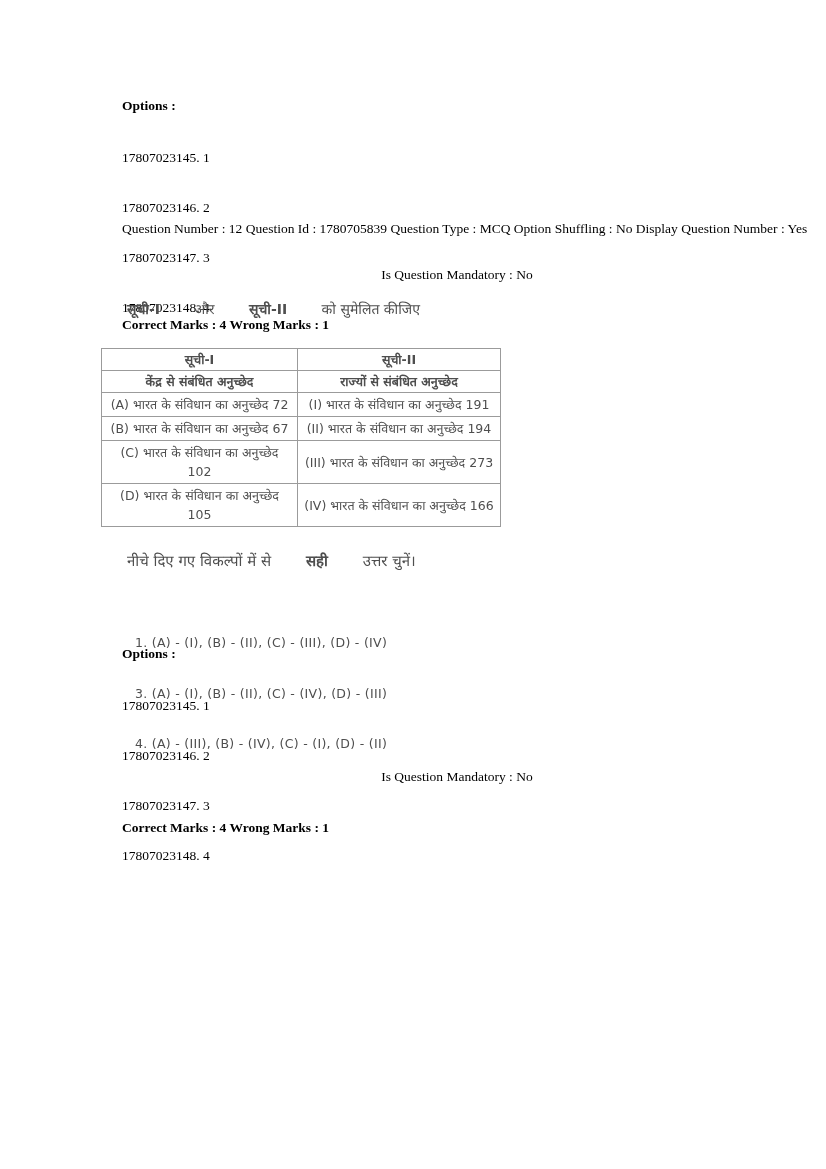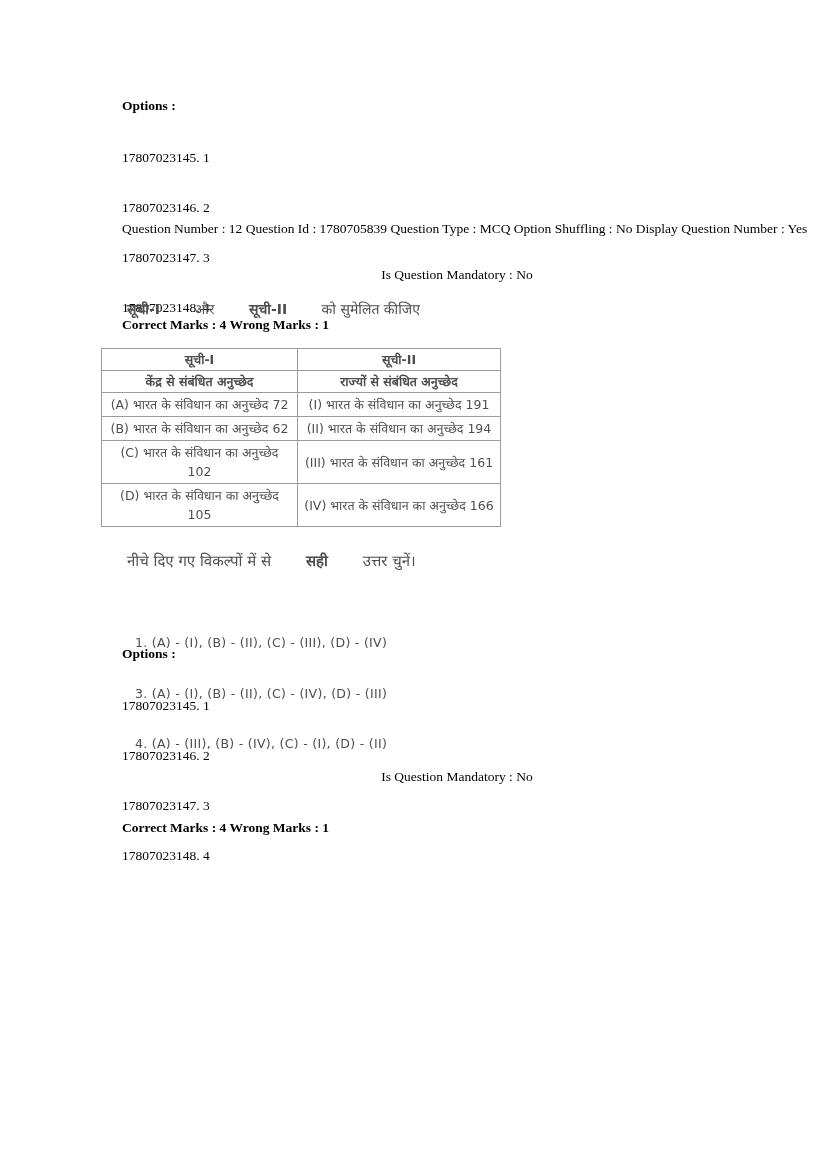--- a/index.html
+++ b/index.html
@@ -88,26 +88,26 @@
       </tr>
       <tr>
         <th>केंद्र से संबंधित अनुच्छेद</th>
         <th>राज्यों से संबंधित अनुच्छेद</th>
       </tr>
       <tr>
         <td>(A) भारत के संविधान का अनुच्छेद 72</td>
         <td>(I) भारत के संविधान का अनुच्छेद 191</td>
       </tr>
       <tr>
-        <td>(B) भारत के संविधान का अनुच्छेद 62</td>
+        <td>(B) भारत के संविधान का अनुच्छेद 67</td>
         <td>(II) भारत के संविधान का अनुच्छेद 194</td>
       </tr>
       <tr>
         <td>(C) भारत के संविधान का अनुच्छेद 102</td>
-        <td>(III) भारत के संविधान का अनुच्छेद 161</td>
+        <td>(III) भारत के संविधान का अनुच्छेद 273</td>
       </tr>
       <tr>
         <td>(D) भारत के संविधान का अनुच्छेद 105</td>
         <td>(IV) भारत के संविधान का अनुच्छेद 166</td>
       </tr>
     </tbody>
       </table>
 
     <p class="hi-instruction"><span>नीचे दिए गए विकल्पों में से </span><span class="hi-bold">सही</span><span> उत्तर चुनें।</span></p>
 

